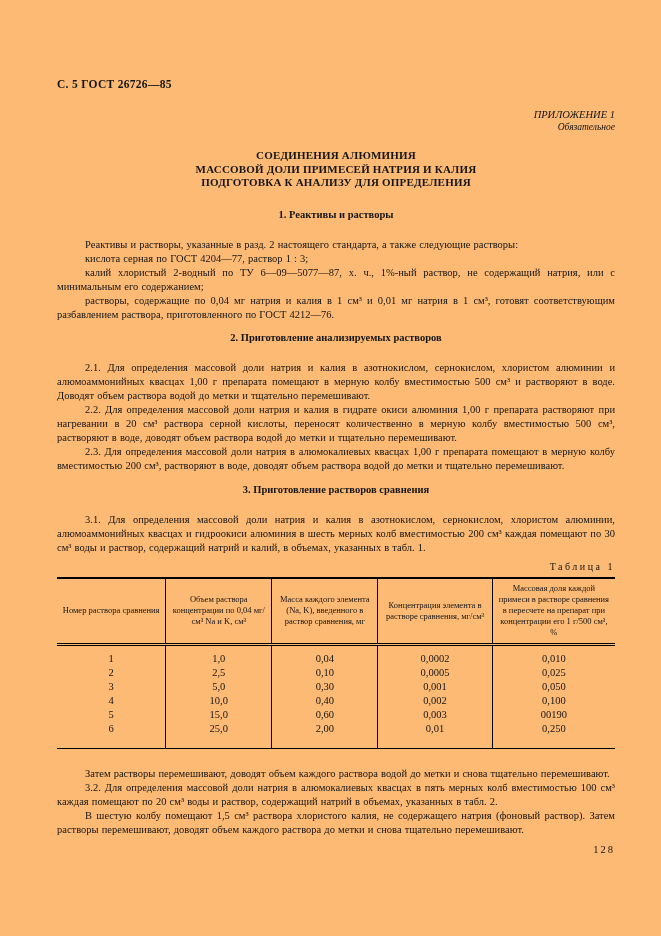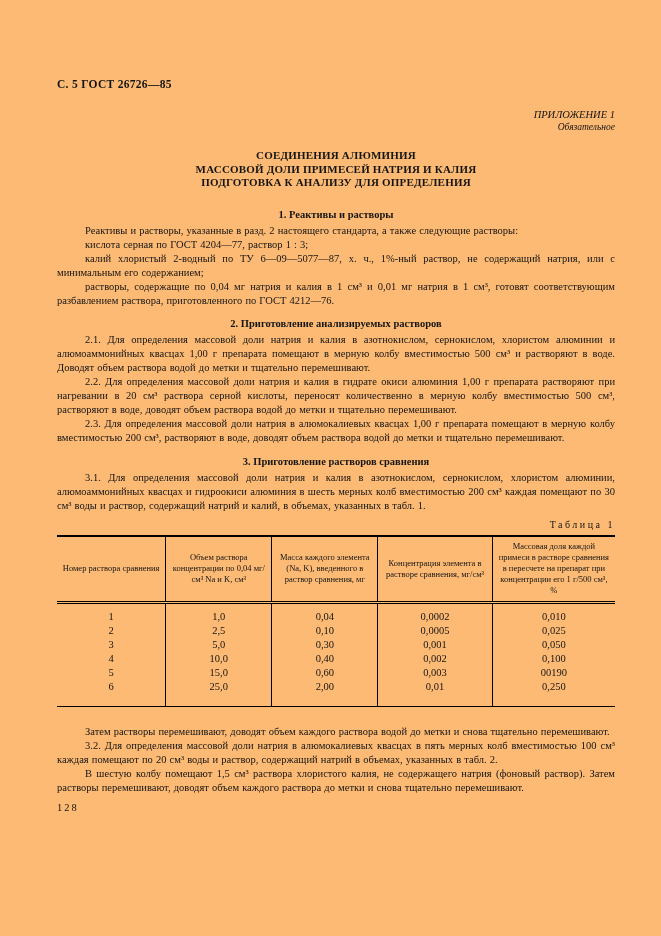--- a/index.html
+++ b/index.html
@@ -43,21 +43,21 @@
   }
   .section-heading {
     text-align: center;
     font-weight: bold;
     font-size: 10.5px;
     line-height: 14px;
   }
   .h1 { margin-top: 18px; }
   .h2 { margin-top: 9px; }
   .h3 { margin-top: 10px; }
-  .para-group { margin-top: 2px; }
+  .para-group { margin-top: 16px; }
   .para {
     margin: 0;
     font-size: 10.5px;
     line-height: 14px;
     text-align: justify;
     text-indent: 28px;
     word-spacing: 0.5px;
   }
   .table-label {
     margin-top: 6px;
@@ -89,21 +89,21 @@
     padding: 0;
   }
   table.gost th + th, table.gost td + td { border-left: 1px solid #000; }
   table.gost tbody tr:first-child td { padding-top: 6px; }
   table.gost tbody tr:last-child td  { padding-bottom: 12px; }
   .col1 { width: 19.5%; } .col2 { width: 19%; } .col3 { width: 19%; }
   .col4 { width: 20.5%; } .col5 { width: 22%; }
   .after-table { margin-top: 18px; }
   .page-number {
     margin-top: 7px;
-    text-align: left;
+    text-align: right;
     font-size: 10.5px;
     letter-spacing: 2px;
   }
 </style>
 </head>
 <body>
 
 <div class="page">
   <div class="content">
 

